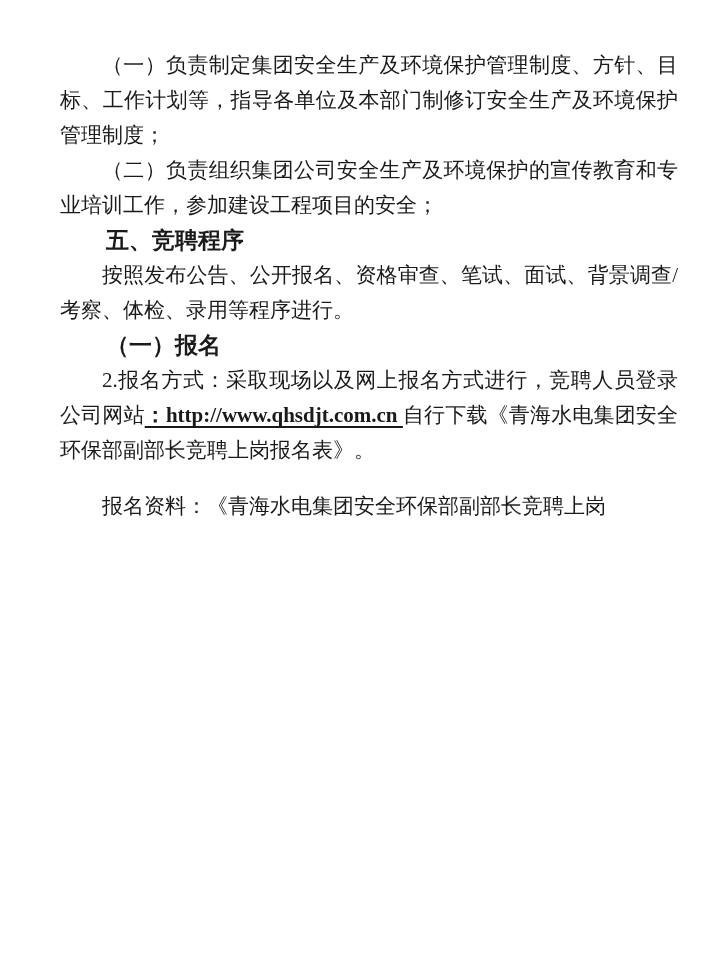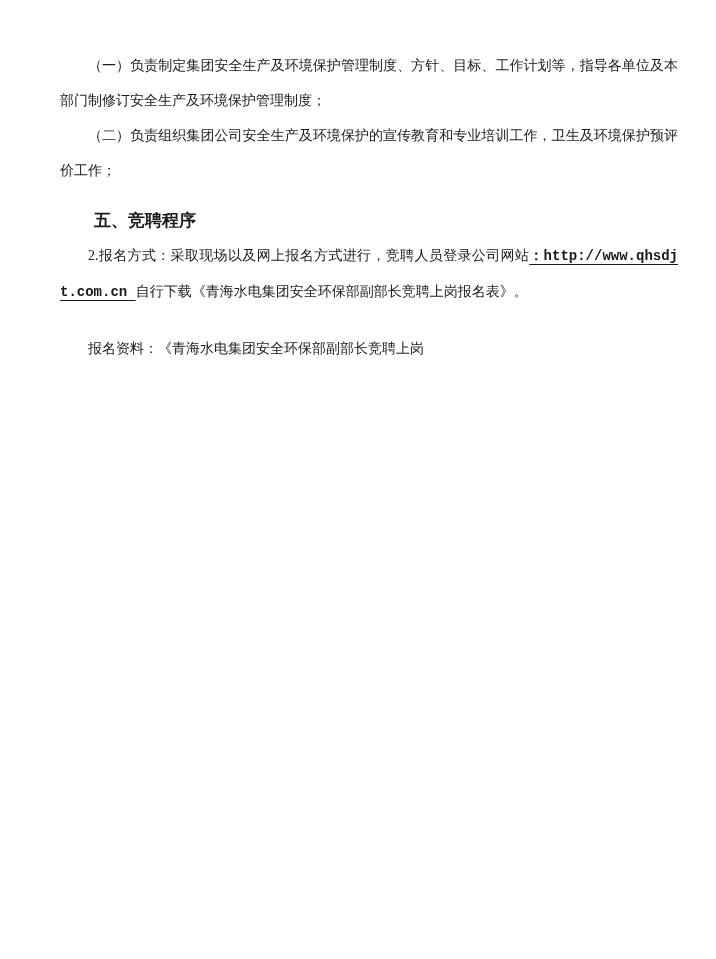--- a/index.html
+++ b/index.html
@@ -14,54 +14,54 @@
     margin: 0 auto;
     background: #ffffff;
     box-sizing: border-box;
     padding: 48px 38px 0 60px;
     overflow: hidden;
     color: #1a1a1a;
     font-family: "Liberation Serif", "DejaVu Serif", serif;
   }
   .doc p {
     margin: 0;
-    font-size: 14px;
+    font-size: 21px;
     line-height: 35px;
     text-align: justify;
     text-indent: 2em;
     word-break: break-all;
     color: #1a1a1a;
   }
   .doc p.heading1,
   .doc p.heading2 {
     font-family: "Liberation Sans", "DejaVu Sans", sans-serif;
     font-weight: 700;
-    font-size: 17px;
+    font-size: 23px;
     text-align: left;
     word-break: keep-all;
-    margin-top: 15px;
   }
   .doc p.spaced-before {
     margin-top: 21px;
   }
   .doc span.normal {
     font-weight: normal;
     text-decoration: none;
   }
   .doc span.link {
     font-weight: 700;
     text-decoration: underline;
     text-underline-offset: 4px;
-    font-family: Liberation Mono, monospace;
   }
 </style>
 </head>
 <body>
 
 <div class="page">
   <div class="doc" id="doc">
       <p class="body">（一）负责制定集团安全生产及环境保护管理制度、方针、目标、工作计划等，指导各单位及本部门制修订安全生产及环境保护管理制度；</p>
-      <p class="body">（二）负责组织集团公司安全生产及环境保护的宣传教育和专业培训工作，卫生及环境保护预评价工作；</p>
+      <p class="body">（二）负责组织集团公司安全生产及环境保护的宣传教育和专业培训工作，参加建设工程项目的安全；</p>
       <p class="heading1">五、竞聘程序</p>
+      <p class="body">按照发布公告、公开报名、资格审查、笔试、面试、背景调查/考察、体检、录用等程序进行。</p>
+      <p class="heading2">（一）报名</p>
       <p class="body"><span class="normal">2.报名方式：采取现场以及网上报名方式进行，竞聘人员登录公司网站</span><span class="link">：http://www.qhsdjt.com.cn </span><span class="normal">自行下载《青海水电集团安全环保部副部长竞聘上岗报名表》。</span></p>
       <p class="body spaced-before">报名资料：《青海水电集团安全环保部副部长竞聘上岗</p>
     </div>
 </div>
 
 </body></html>

